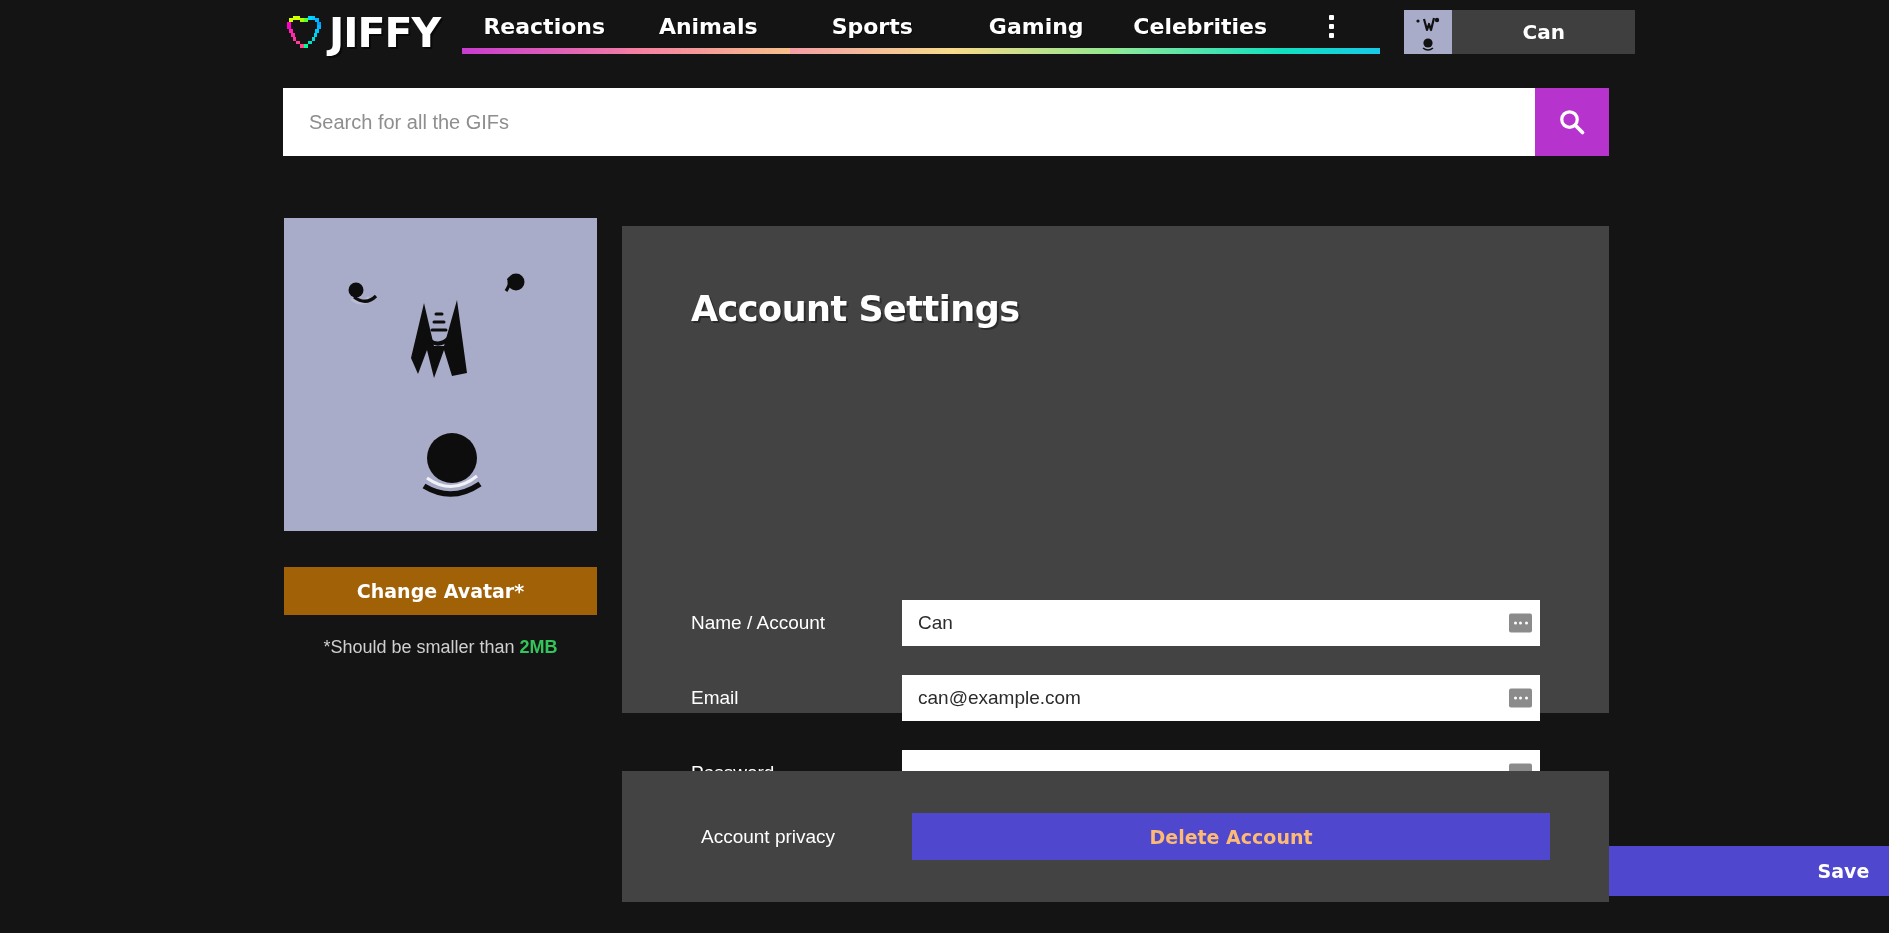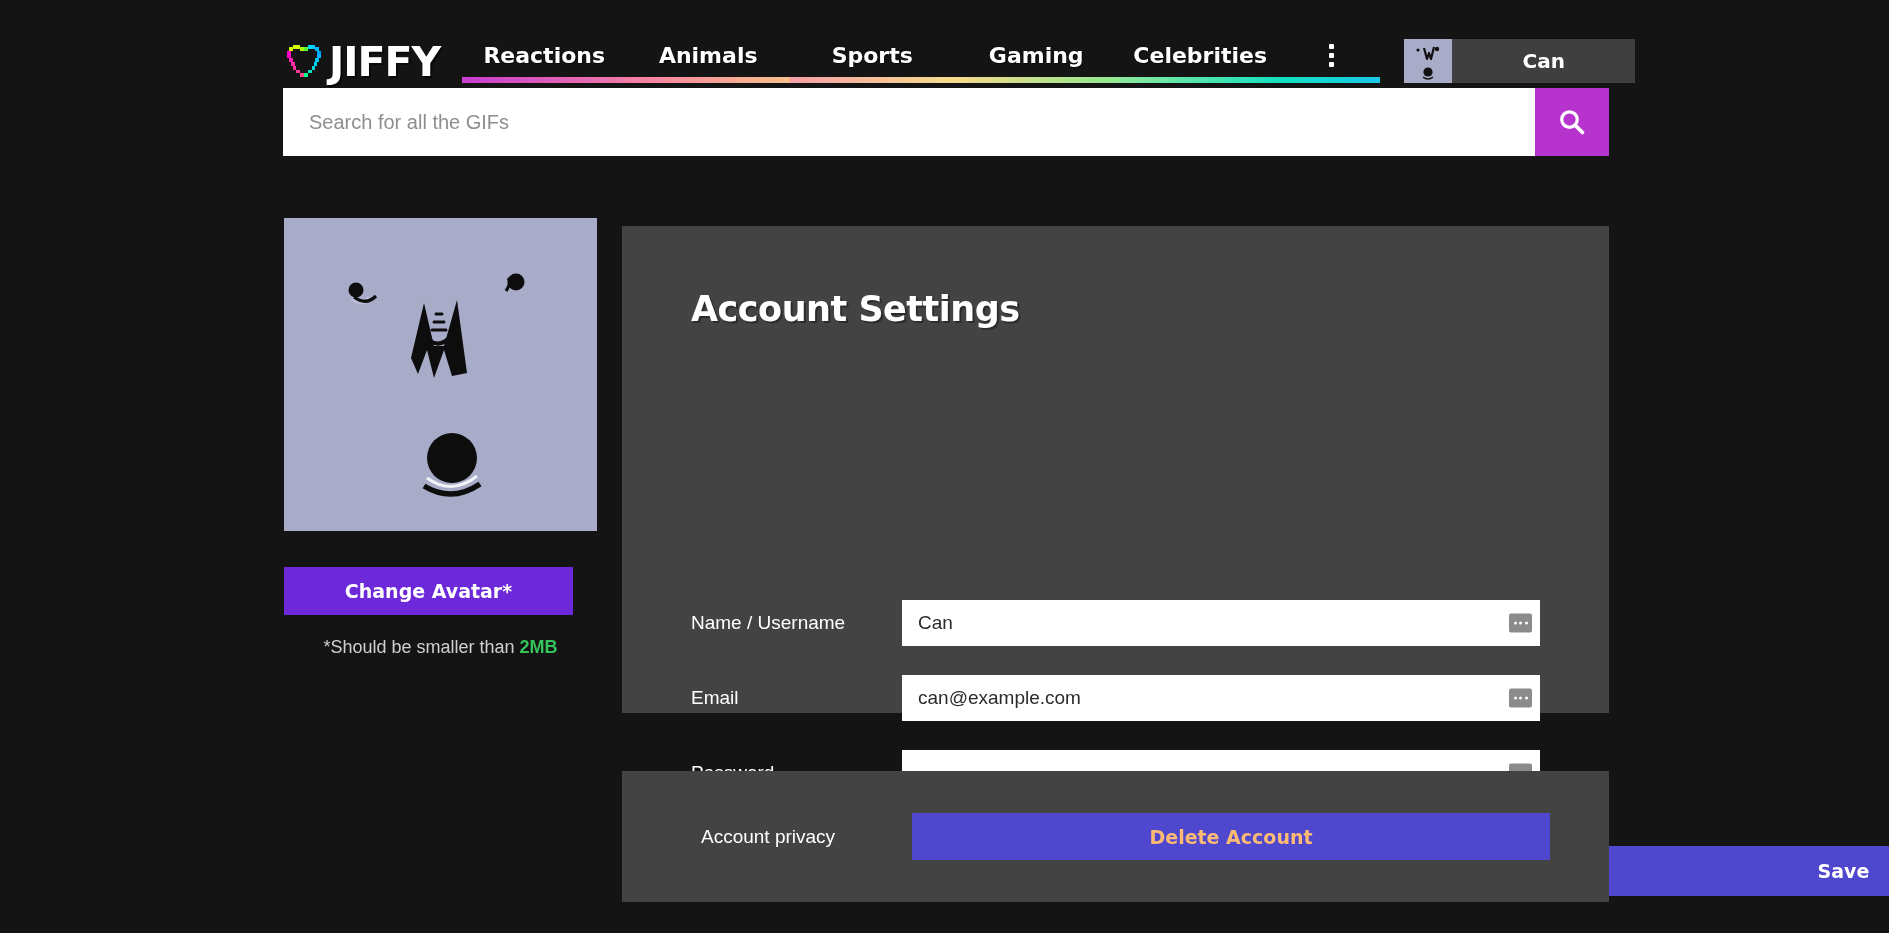--- a/index.html
+++ b/index.html
@@ -24,21 +24,20 @@
 
   
   .header {
     position: absolute;
     left: 283px;
     top: 0px;
     width: 1326px;
     height: 64px;
     display: flex;
     align-items: flex-start;
-    margin-top: 29px;
   }
 
   .brand {
     display: flex;
     align-items: center;
     height: 54px;
     margin-right: 22px;
     padding-top: 6px;
   }
   .heart-logo {
@@ -185,23 +184,23 @@
   }
   .avatar-box {
     width: 313px;
     height: 313px;
     background: #a9acc8;
     position: relative;
     overflow: hidden;
   }
   .change-avatar-btn {
     margin-top: 36px;
-    width: 289px;
+    width: 313px;
     height: 48px;
-    background: #6d28d9;
+    background: #a16207;
     border: none;
     color: #ffffff;
     font-size: 19px;
     font-weight: 700;
     font-family: "DejaVu Sans", sans-serif;
     cursor: pointer;
   }
   .avatar-note {
     margin-top: 22px;
     width: 313px;
@@ -478,21 +477,21 @@
       <span>*Should be smaller than </span><b>2MB</b>
     </div>
 
   </div>
 
   <div class="panel panel-settings">
 
     <div class="panel-title">Account Settings</div>
 
     <div class="form-row row-name">
-      <div class="field-label">Name / Username</div>
+      <div class="field-label">Name / Account</div>
       <div class="field-wrap">
         <input class="field-input" type="text" value="Can" style="">
         <span class="autofill-dots">
             <i></i>
             <i></i>
             <i></i>
           </span>
       </div>
     </div>
 

